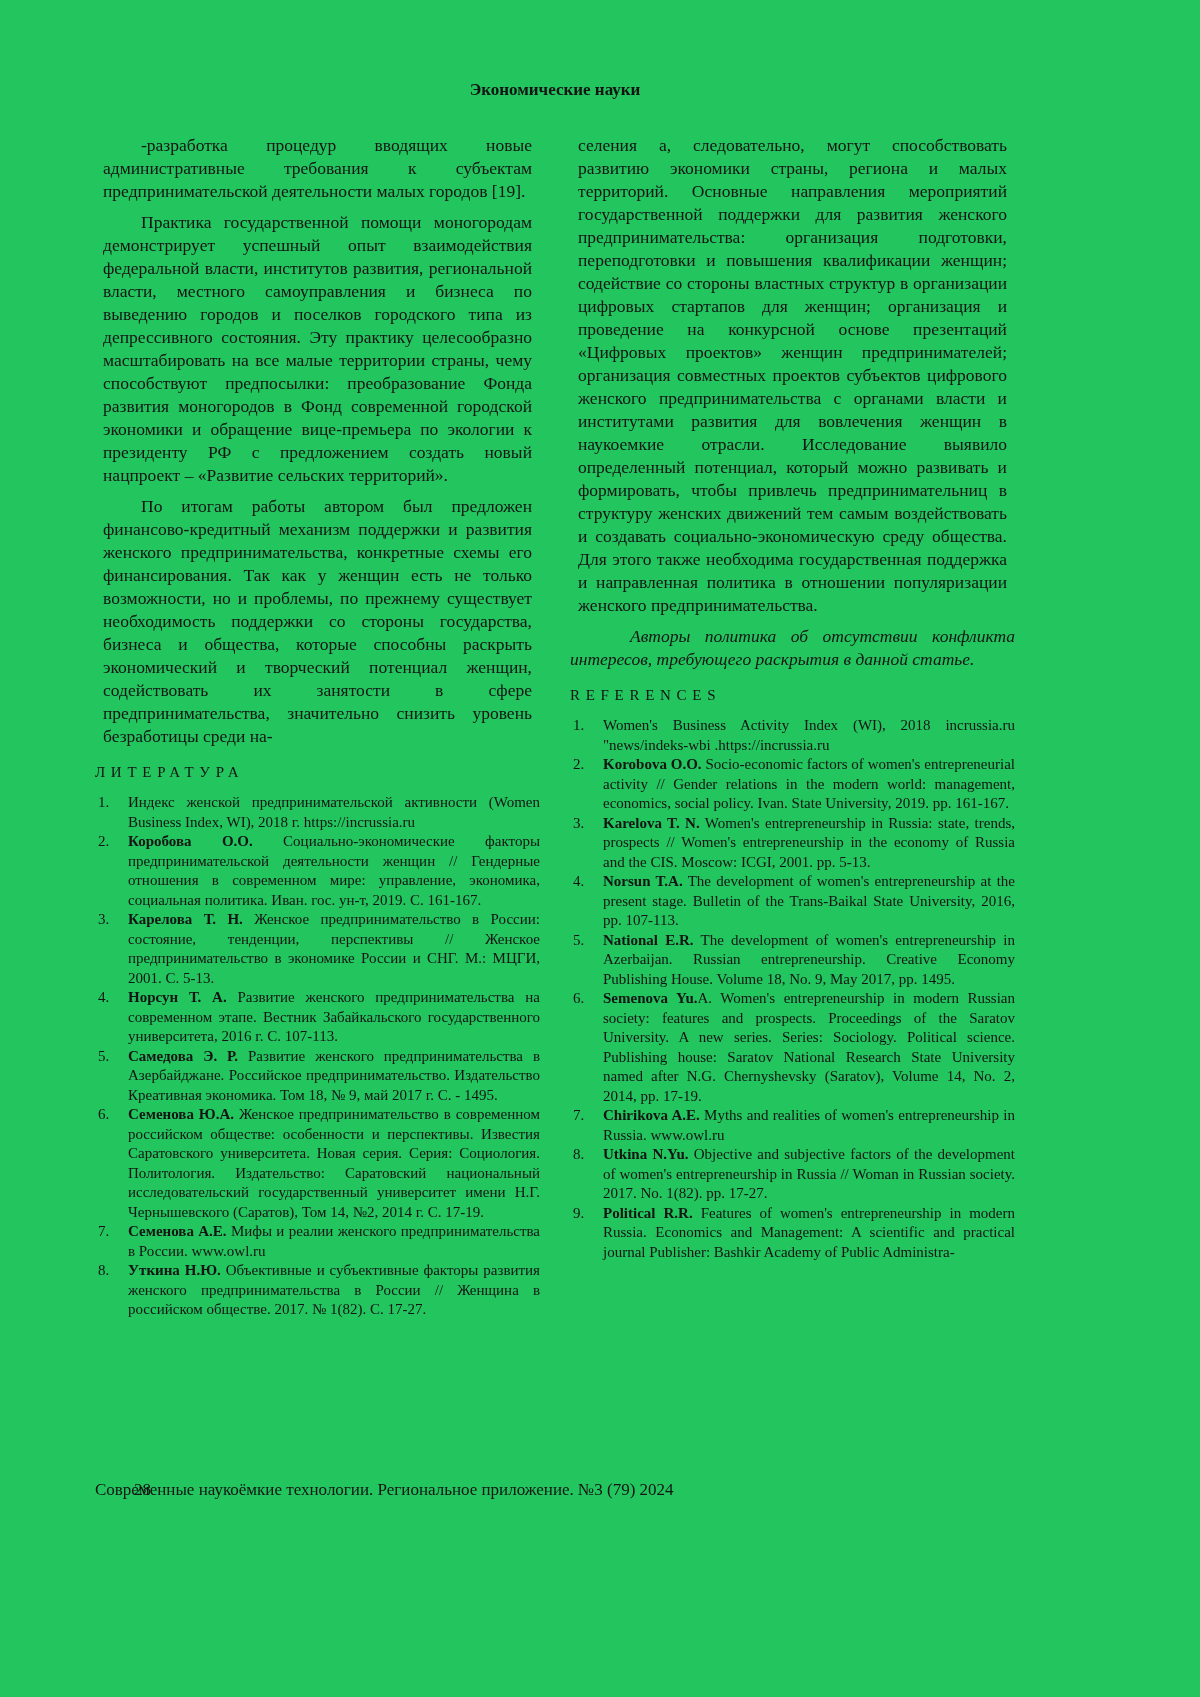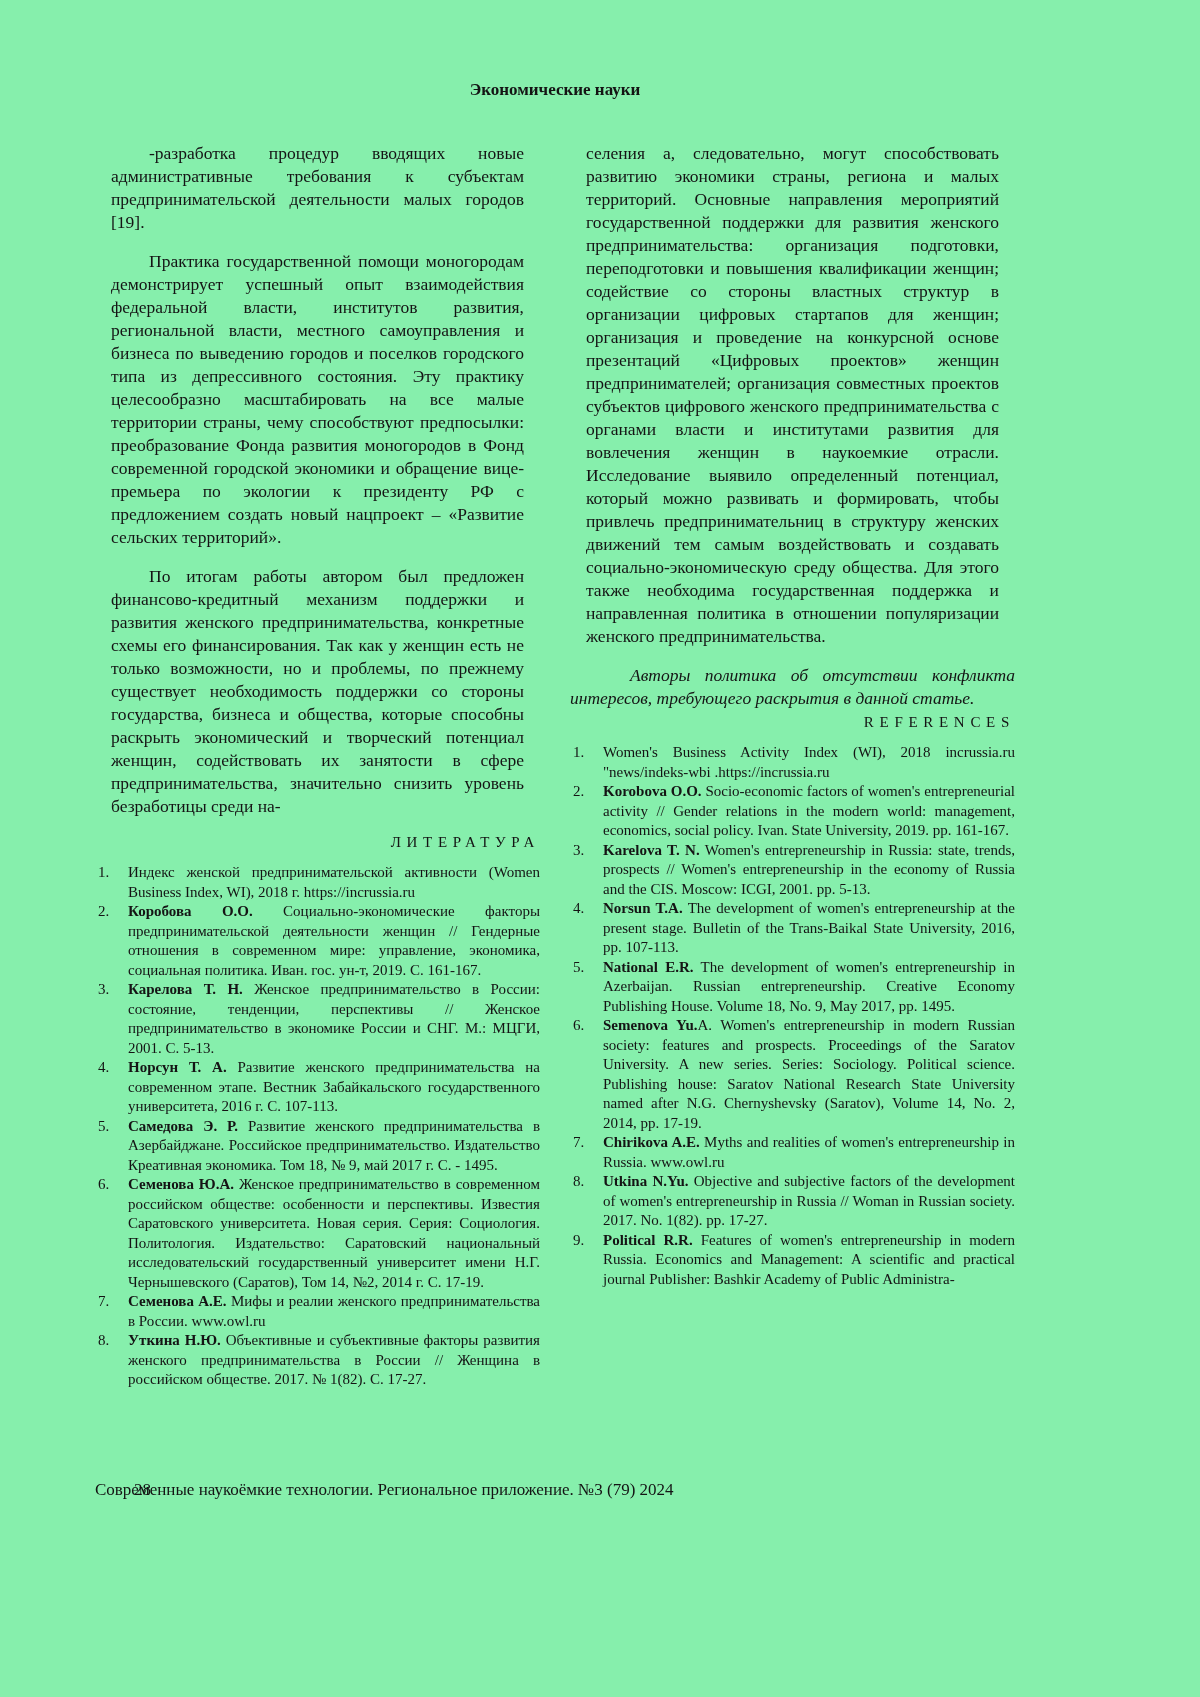--- a/index.html
+++ b/index.html
@@ -1,36 +1,36 @@
 <!DOCTYPE html>
 <html><head>
 <meta charset="utf-8">
 <style>
   html, body { margin:0; padding:0; background:#ffffff; }
   .page {
     position:relative;
     width:1200px;
     height:1697px;
-    background:#86efac;
+    background:#22c55e;
     box-sizing:border-box;
     padding:80px 185px 0 95px;
     font-family:"Liberation Serif", serif;
     color:#141414;
     overflow:hidden;
   }
   .running-head {
     text-align:center;
     font-weight:bold;
     font-size:17px;
     margin-bottom:26px;
   }
   .columns { display:flex; gap:30px; }
   .col { width:445px; }
   .body-text {
-    margin:16px;
+    margin:8px;
     text-align:justify;
     font-size:17.5px;
     line-height:23px;
   }
   .indent { text-indent:38px; }
   .section-heading {
     text-align:center;
     font-size:17px;
     font-weight:normal;
     margin:15px 0 11px;
@@ -46,25 +46,25 @@
   }
   .declaration-en {
     margin:0;
     font-style:italic;
     text-align:justify;
     font-size:19px;
     line-height:25px;
     text-indent:60px;
   }
   .list-heading {
-    text-align:right;
+    text-align:left;
     font-weight:normal;
     font-size:15px;
     letter-spacing:0.38em;
-    margin:4px 0 12px;
+    margin:16px 0 12px;
   }
   .ref-list {
     font-size:15px;
     line-height:19.5px;
     text-align:justify;
   }
   .ref-item { position:relative; padding-left:33px; margin:0; }
   .ref-num { position:absolute; left:3px; }
   .ref-author { font-weight:bold; }
   .footer {

